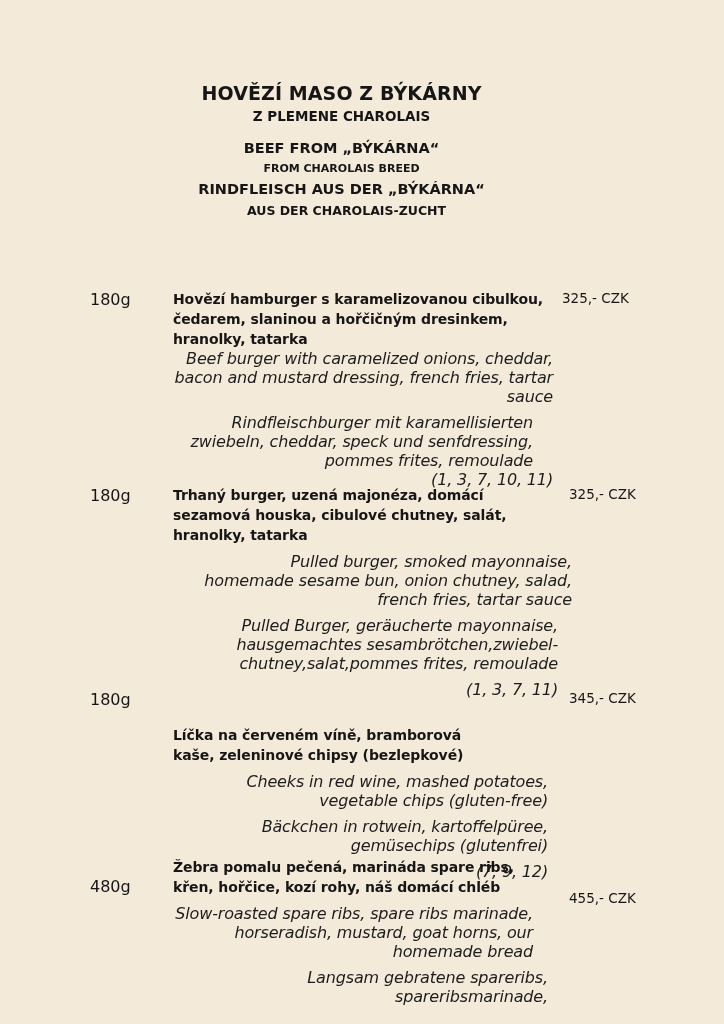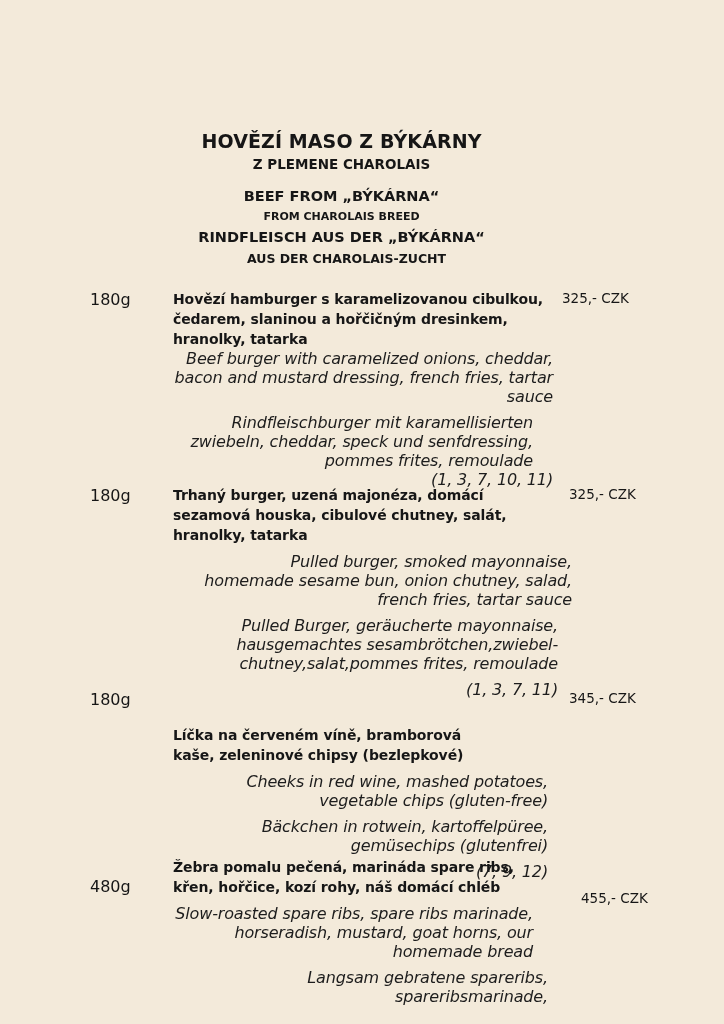--- a/index.html
+++ b/index.html
@@ -14,21 +14,20 @@
     font-family: "DejaVu Sans", "Liberation Sans", sans-serif;
     position: relative;
     overflow: hidden;
   }
   .header {
     position: absolute;
     left: 0;
     top: 80px;
     width: 683px;
     text-align: center;
-    margin-top: 48px;
   }
   .h-title {
     font-weight: bold;
     font-size: 19px;
     line-height: 26px;
     letter-spacing: 0.1px;
   }
   .h-sub {
     font-weight: bold;
     font-size: 13.5px;
@@ -138,14 +137,14 @@
   <div class="price" style="left:569px; top:1px;">345,- CZK</div>
 </div>
 
 <div class="item" style="top:857px;">
   <div class="weight" style="top:20px;">480g</div>
   <div class="desc" style="width:375px;">
     <div class="name">Žebra pomalu pečená, marináda spare ribs, křen, hořčice, kozí rohy, náš domácí chléb</div>
     <div class="en gap-s" style="width:360px;">Slow-roasted spare ribs, spare ribs marinade, horseradish, mustard, goat horns, our homemade bread</div>
     <div class="de gap-s">Langsam gebratene spareribs, spareribsmarinade,</div>
   </div>
-  <div class="price" style="left:569px; top:33px;margin-left:12px;">455,- CZK</div>
+  <div class="price" style="left:569px; top:33px;">455,- CZK</div>
 </div>
 
 </body></html>

